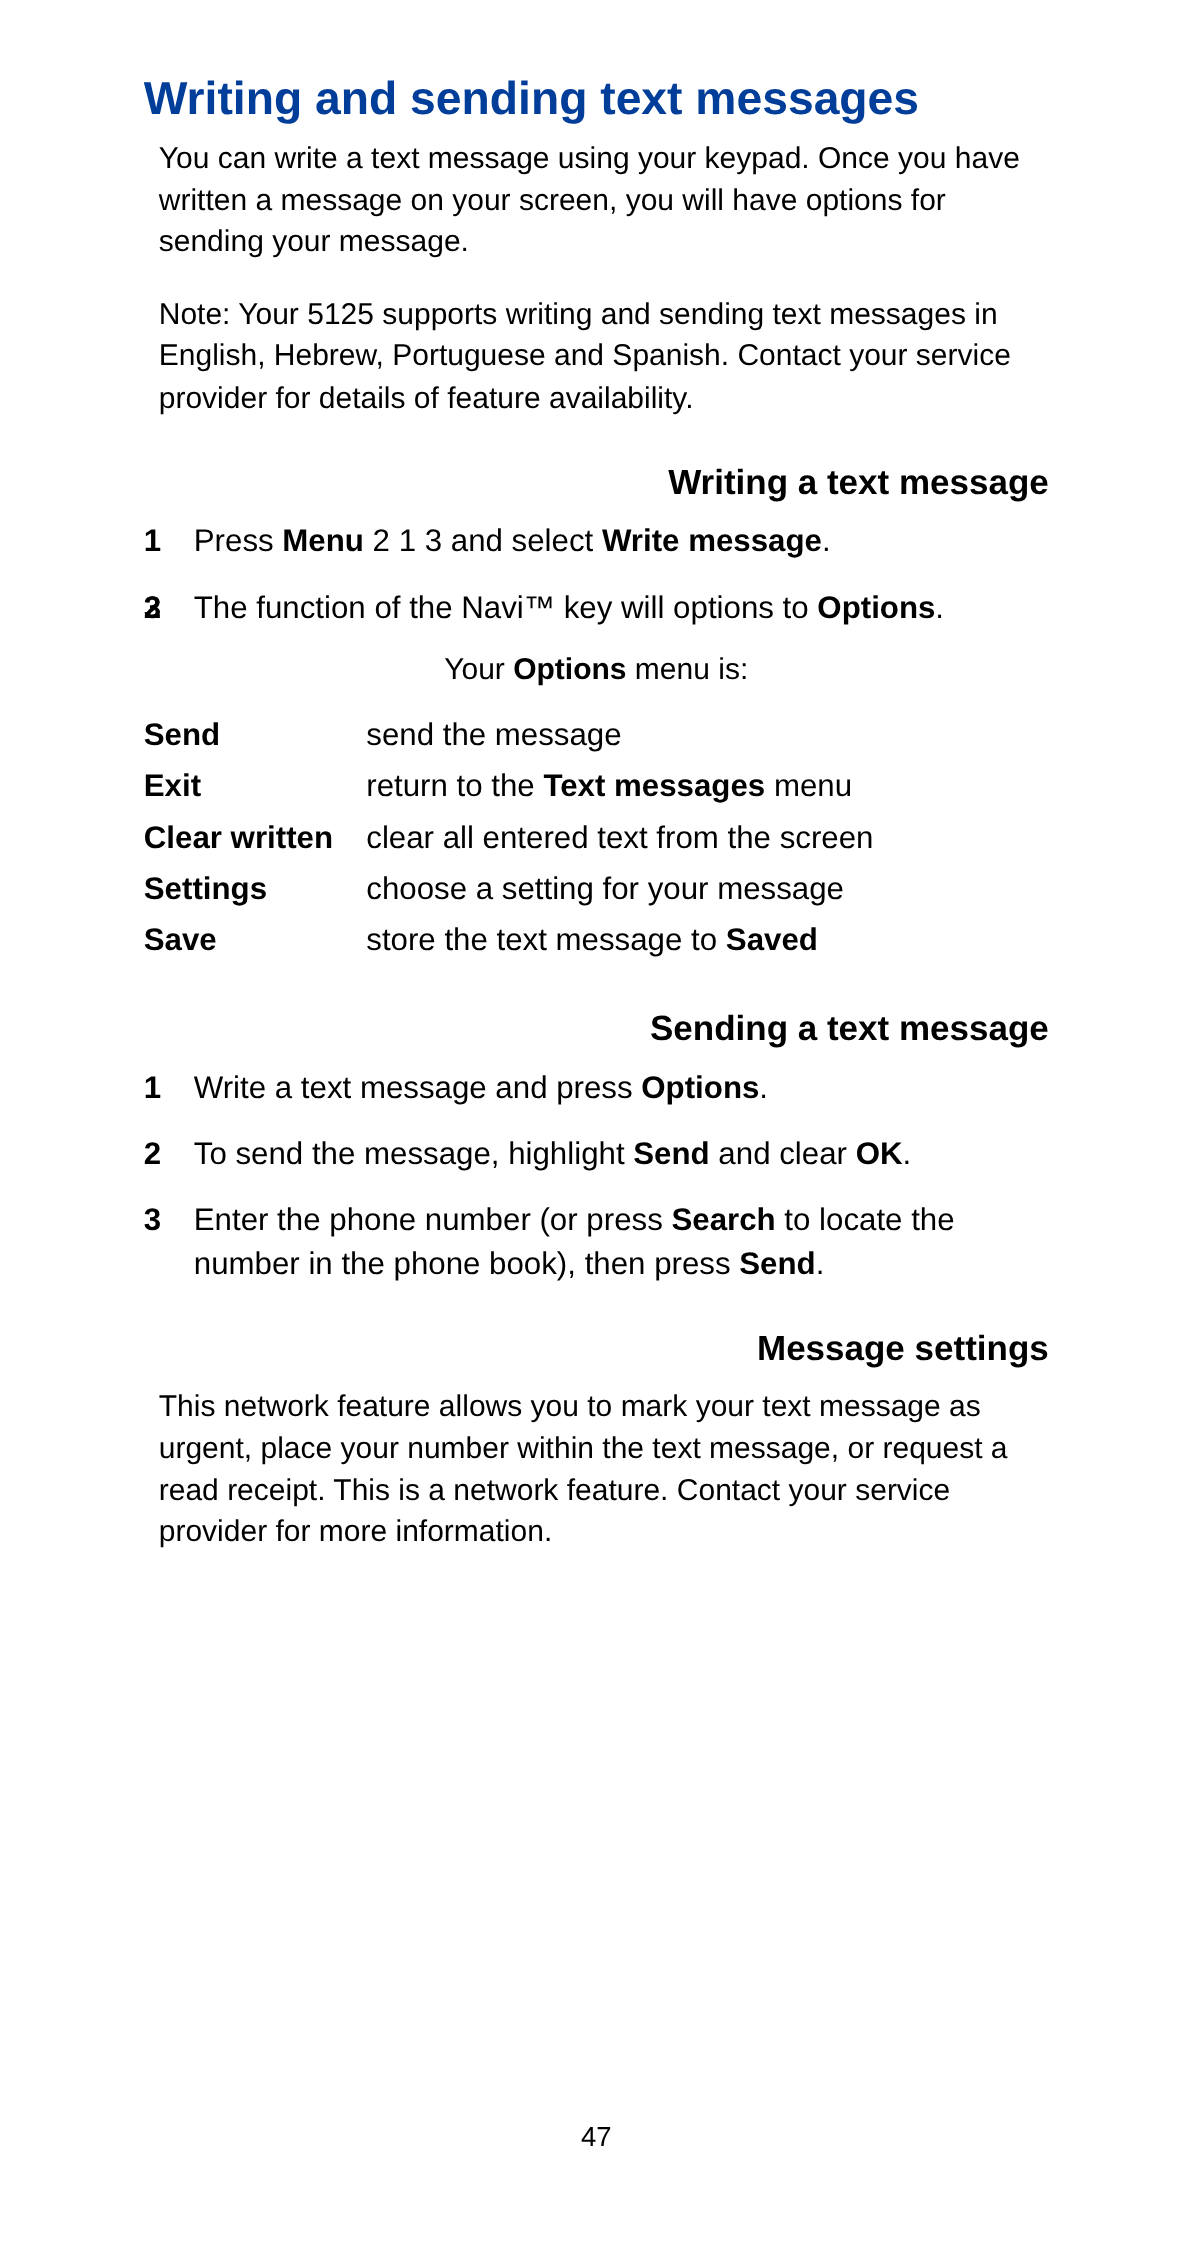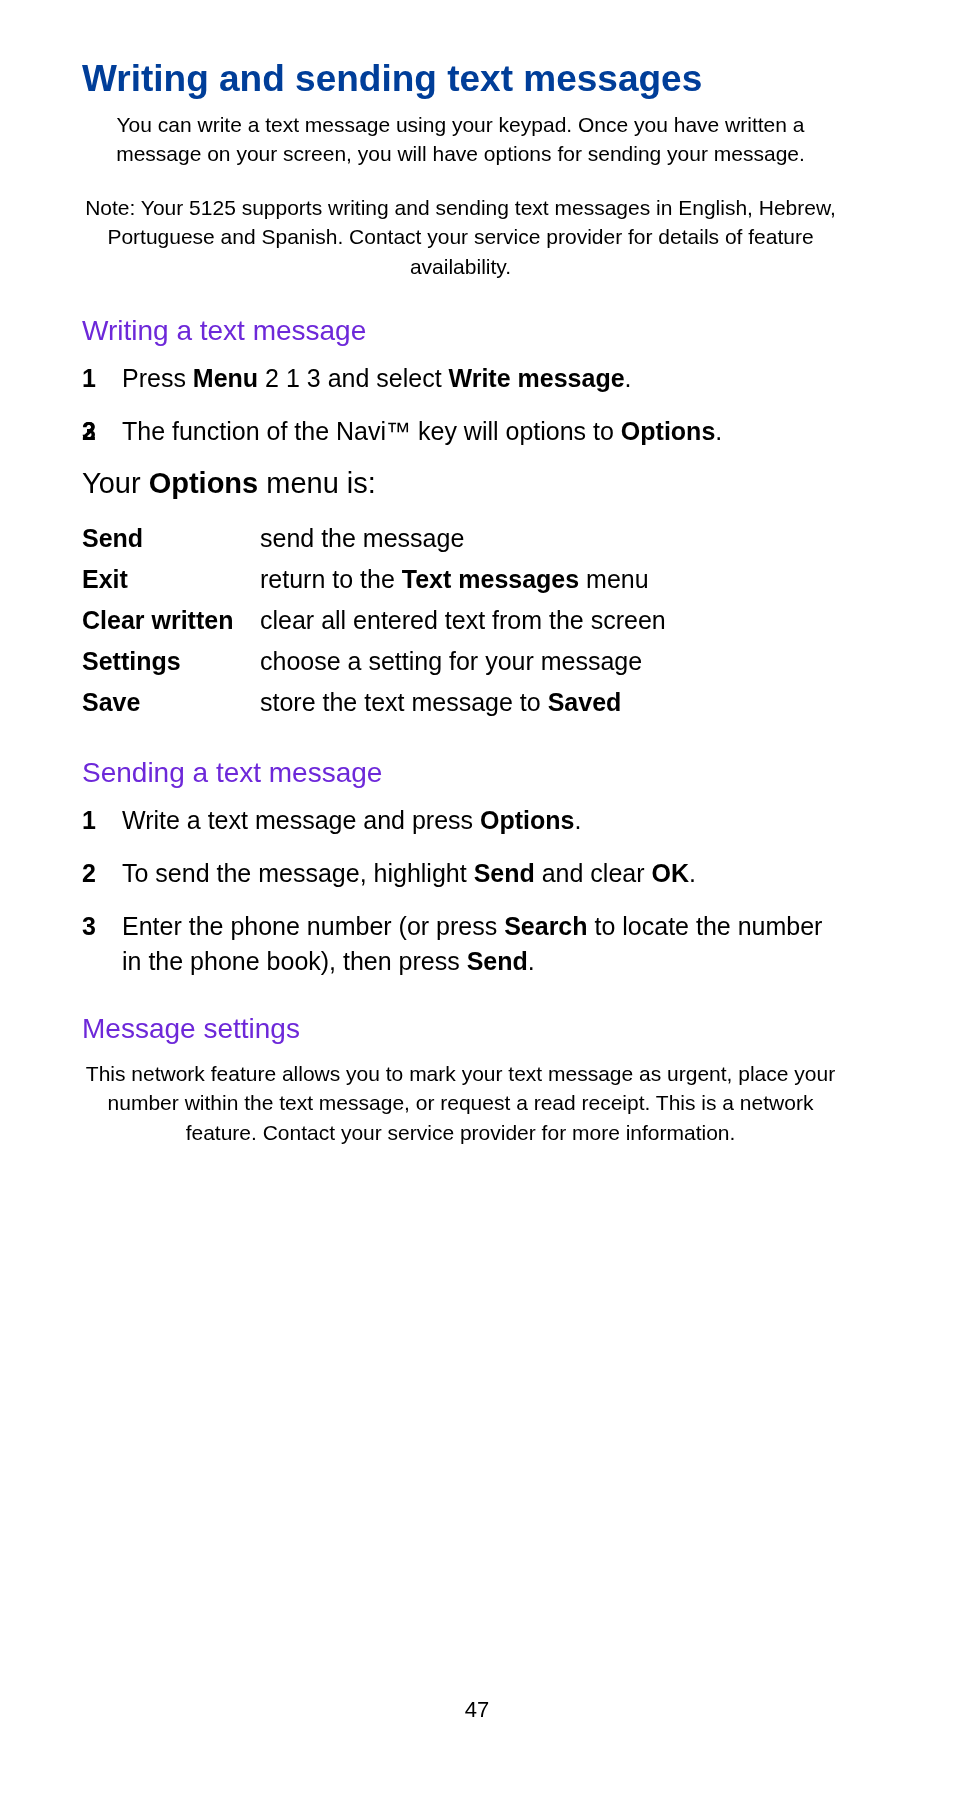--- a/index.html
+++ b/index.html
@@ -7,42 +7,42 @@
     padding: 0;
     background: #fff;
     font-family: Arial, Helvetica, sans-serif;
     color: #000;
     width: 954px;
     height: 1803px;
     position: relative;
     box-sizing: border-box;
   }
   .page {
-    padding: 58px 115px 0 82px;
+    padding: 58px 115px 0 115px;
     box-sizing: border-box;
   }
   h1.main-heading {
     color: #003e99;
     font-size: 37px;
     font-weight: bold;
     margin: 0 0 10px 0;
     letter-spacing: 0px;
   }
   p.body {
-    font-size: 21px;
+    font-size: 24px;
     line-height: 1.4;
-    margin: 0 0 24px 0;
+    margin: 0 0 24px 12px;
     color: #000;
-    text-align: center;
   }
   h2.sub-heading {
-    color: #6d28d9;
+    color: #000000;
     font-size: 28px;
-    font-weight: normal;
+    font-weight: bold;
     margin: 34px 0 14px 0;
+    text-align: right;
   }
   ol.steps {
     list-style: none;
     padding: 0;
     margin: 0 0 10px 0;
   }
   ol.steps li {
     font-size: 25px;
     line-height: 1.4;
     margin: 0 0 18px 0;
@@ -50,22 +50,23 @@
     position: relative;
     color: #000;
   }
   ol.steps li .num {
     position: absolute;
     left: 0;
     top: 0;
     font-weight: bold;
   }
   .options-intro {
-    font-size: 29px;
+    font-size: 24px;
     margin: 0 0 18px 0;
+    text-align: center;
   }
   table.options {
     border-collapse: collapse;
     margin: 0 0 10px 0;
   }
   table.options td {
     font-size: 25px;
     padding: 6px 0;
     vertical-align: top;
   }

